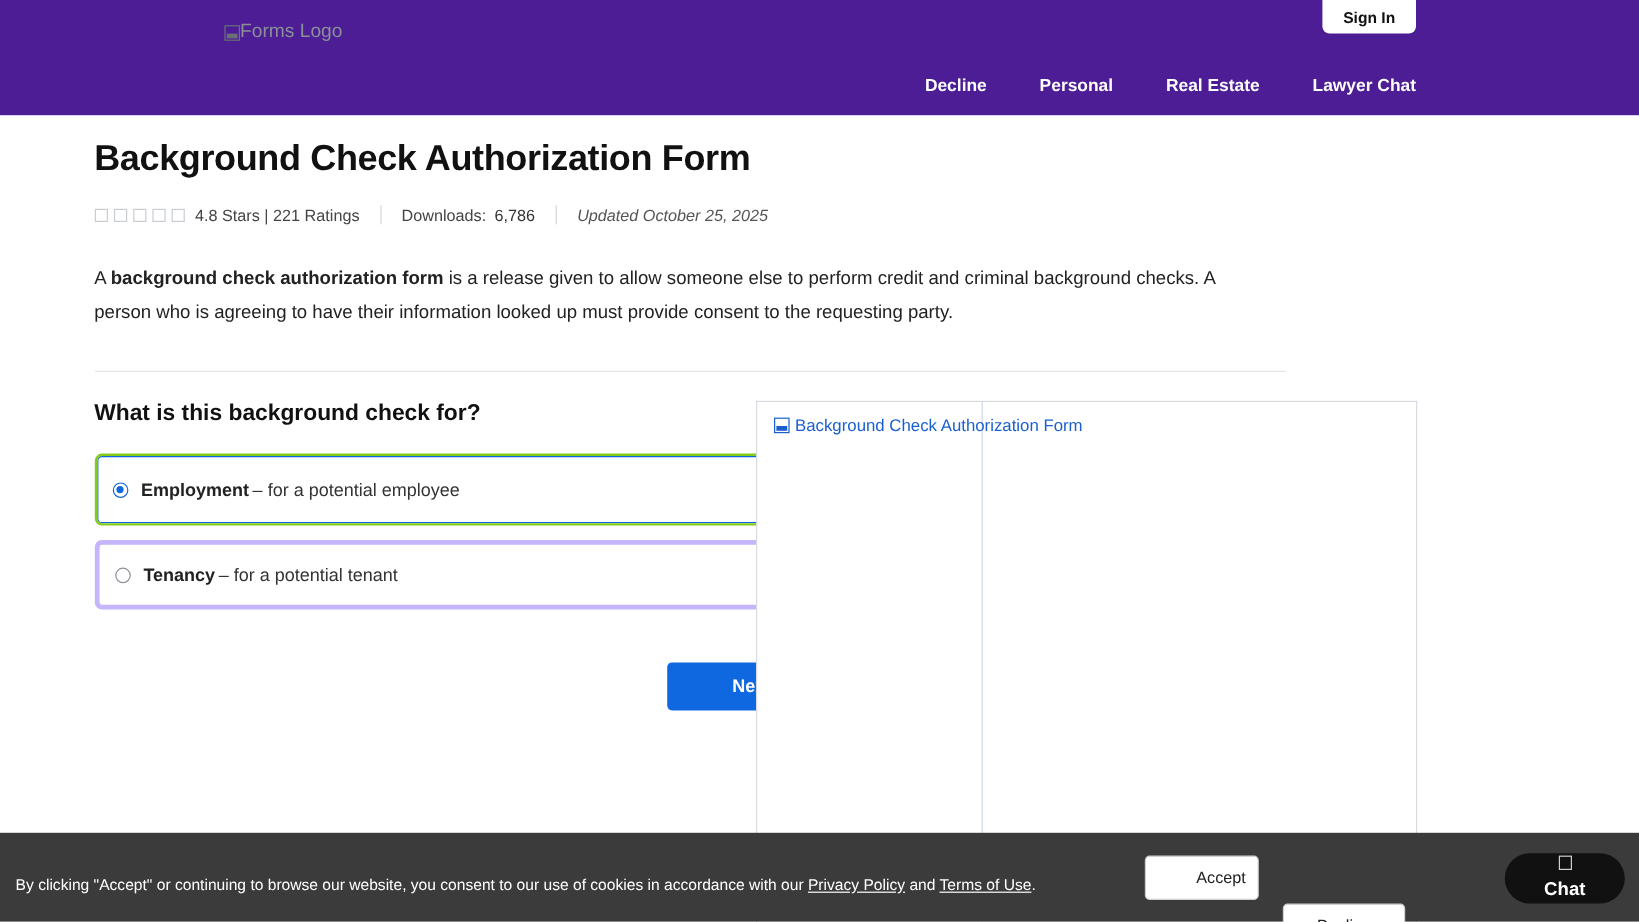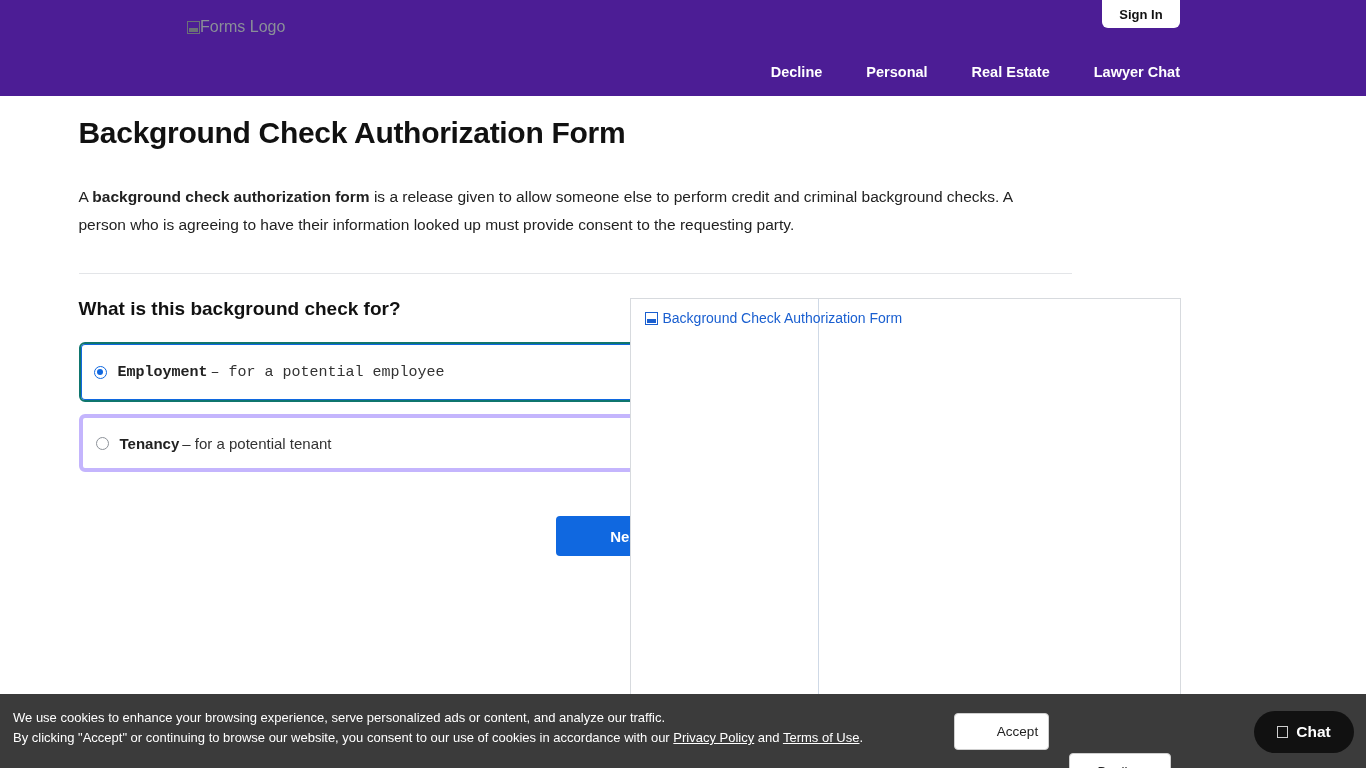--- a/index.html
+++ b/index.html
@@ -164,24 +164,23 @@
     border: 4px solid #c4b5fd;
     border-radius: 6px;
     padding-left: 13px;
     background: #ffffff;
     margin-bottom: 12px;
     font-size: 15px;
     color: #222222;
     cursor: pointer;
   }
   .option.selected {
-    border: 2px solid #0f766e;
+    border: 2px solid #84cc16;
     box-shadow: 0 0 0 1px #1068e0 inset;
     height: 60px;
-    font-family: Liberation Mono, monospace;
   }
   .radio {
     width: 13px; height: 13px;
     border-radius: 50%;
     border: 1px solid #8d9299;
     margin-right: 11px;
     flex: 0 0 auto;
     position: relative;
     background: #fff;
   }
@@ -290,20 +289,21 @@
     background: #111111;
     border-radius: 21px;
     color: #ffffff;
     display: flex;
     align-items: center;
     justify-content: center;
     gap: 8px;
     font-size: 15.5px;
     font-weight: 600;
     cursor: pointer;
+    flex-direction: column;
   }
   .chat-icon {
     display: inline-block;
     width: 11px; height: 12px;
     border: 1px solid #cfcfcf;
   }
 </style>
 </head>
 <body>
 
@@ -321,20 +321,35 @@
     <a>Real Estate</a>
     <a>Lawyer Chat</a>
   </nav>
 </div>
 
 <div class="page">
   <div class="container">
 
     <h1 class="title">Background Check Authorization Form</h1>
 
+    <div class="meta">
+      <span class="stars">
+        <span class="star"></span>
+        <span class="star"></span>
+        <span class="star"></span>
+        <span class="star"></span>
+        <span class="star"></span>
+      </span>
+      <span>4.8 Stars | 221 Ratings</span>
+      <span class="meta-sep"></span>
+      <span class="dl-label">Downloads:</span>
+      <span class="dl-value">6,786</span>
+      <span class="meta-sep"></span>
+      <span class="updated">Updated October 25, 2025</span>
+    </div>
 
     <p class="intro"><span>A </span><b>background check authorization form</b><span> is a release given to allow someone else to perform credit and criminal background checks. A person who is agreeing to have their information looked up must provide consent to the requesting party.</span></p>
 
     <div class="divider"></div>
 
     <div class="form-area">
 
       <h2 class="question">What is this background check for?</h2>
 
       <div class="options">
@@ -362,21 +377,21 @@
           <span>Background Check Authorization Form</span>
         </div>
       </div>
 
     </div>
   </div>
 </div>
 
 <div class="cookie-bar">
   <div class="cookie-text">
-    <span>We use cookies to enhance your browsing experience, serve personalized ads or content, and analyze our traffic.</span><br>
+    <br>
     <span>By clicking "Accept" or continuing to browse our website, you consent to our use of cookies in accordance with our </span><a>Privacy Policy</a><span> and </span><a>Terms of Use</a><span>.</span>
   </div>
 </div>
 <button class="cookie-btn btn-accept">Accept</button>
 <button class="cookie-btn btn-decline">Decline</button>
 
 <div class="chat-widget">
   <span class="chat-icon"></span>
   <span>Chat</span>
 </div>

